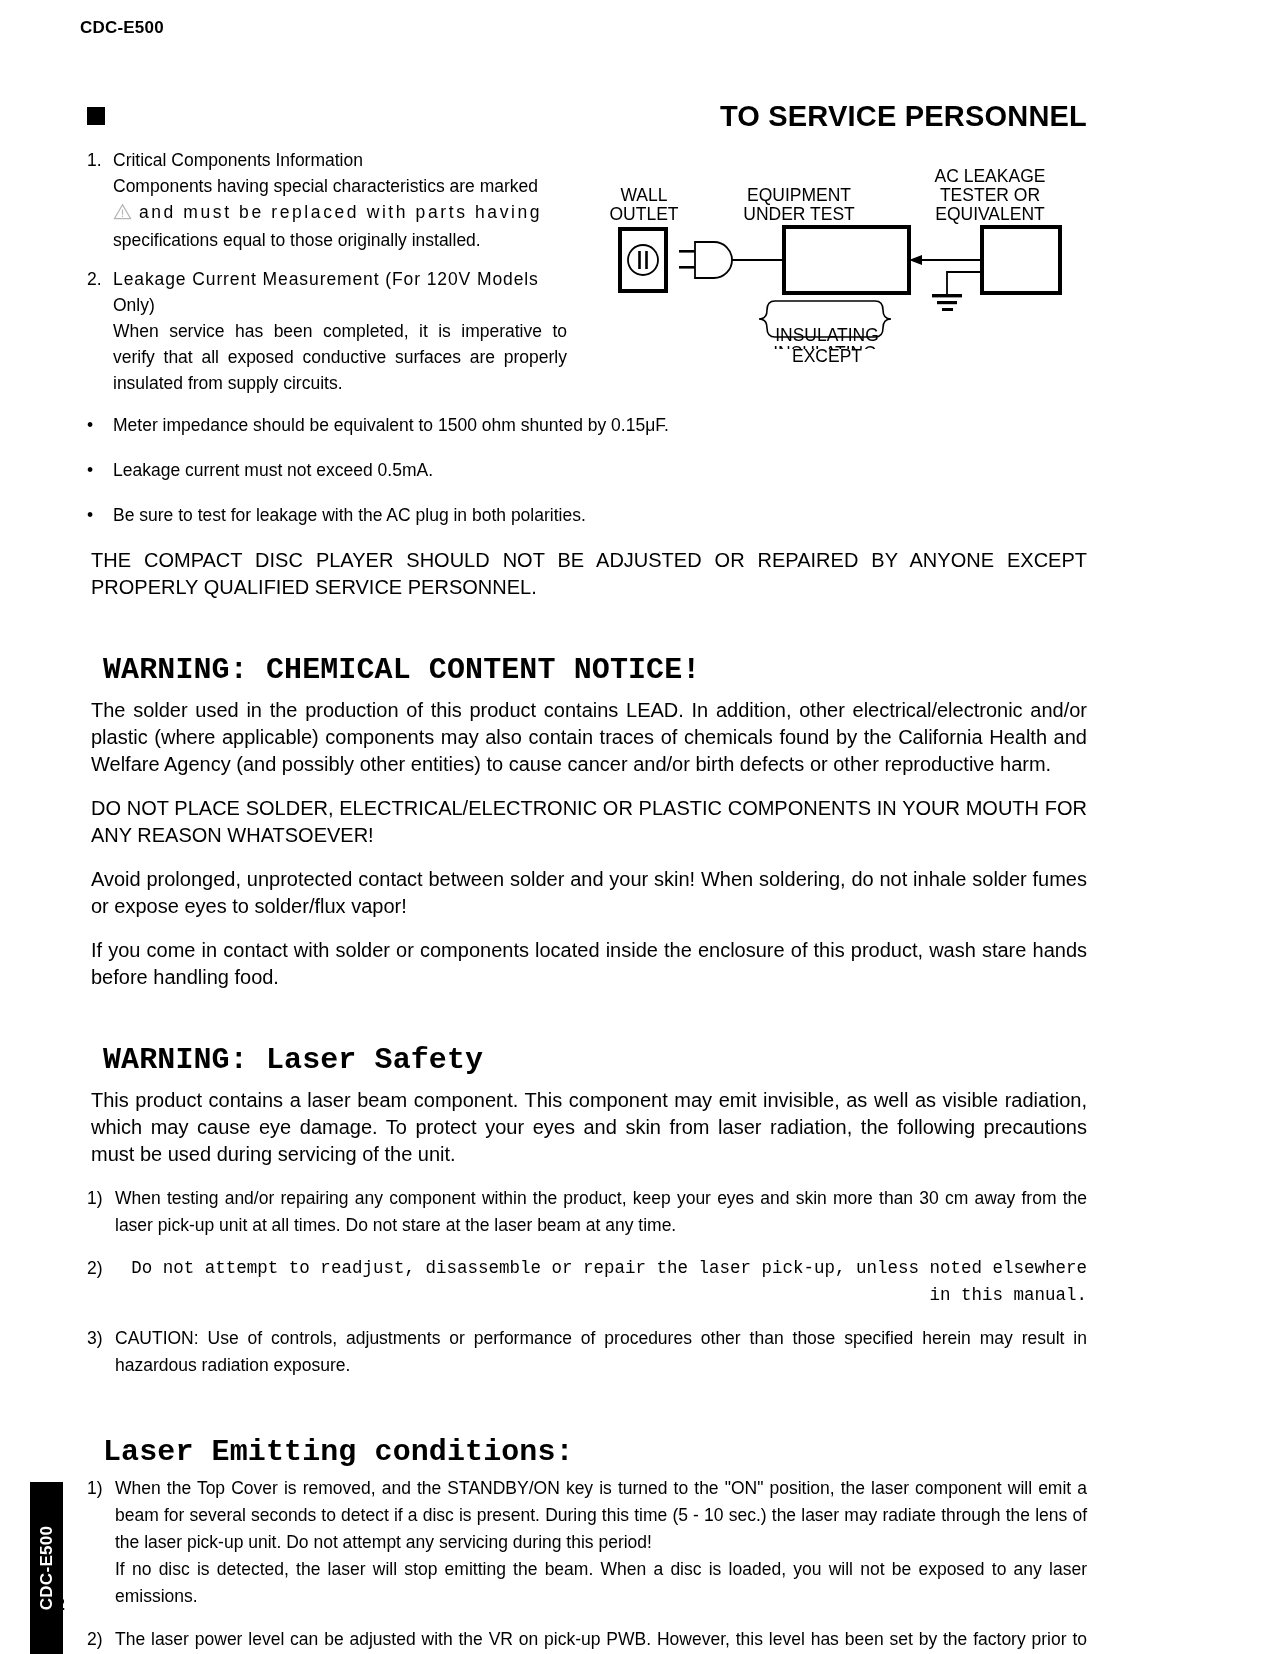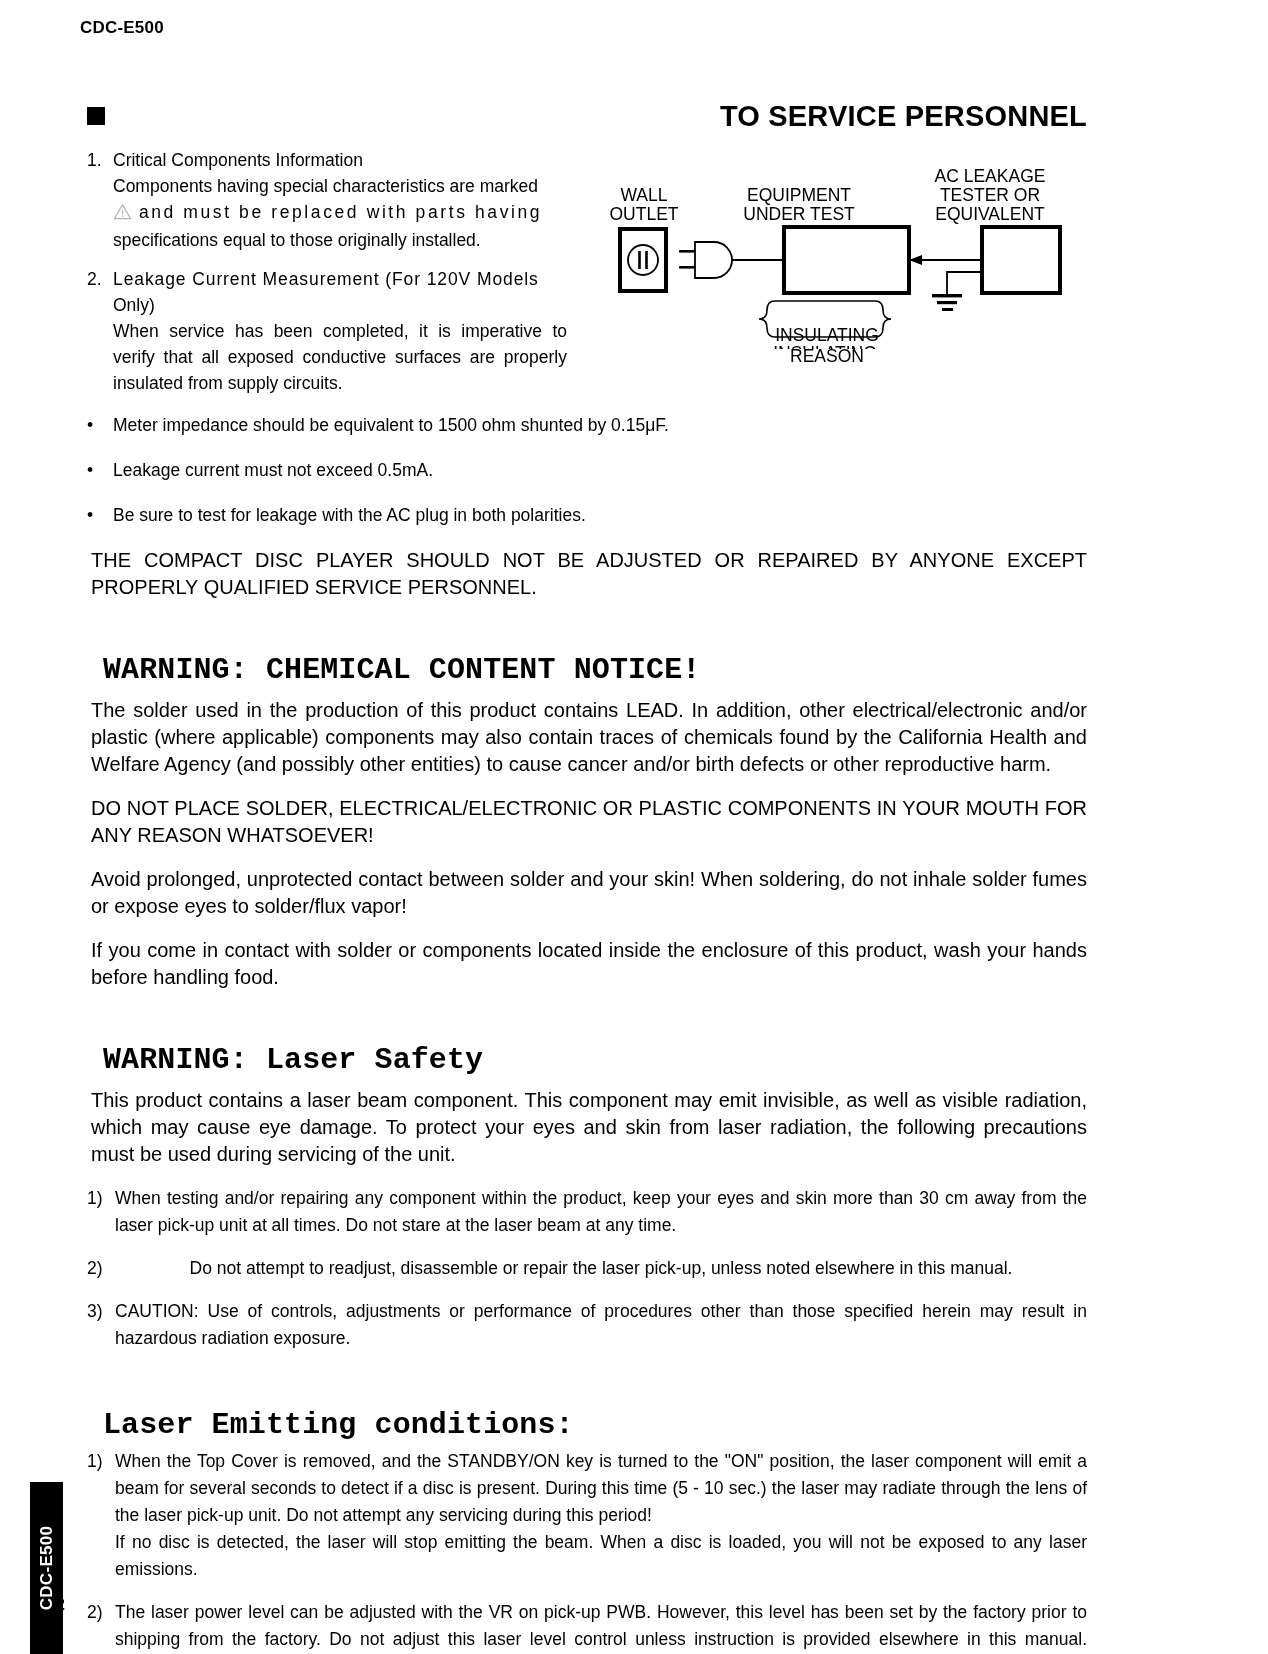--- a/index.html
+++ b/index.html
@@ -149,21 +149,22 @@
   .para-item .marker {
     width: 28px;
     flex: 0 0 28px;
   }
   .para-item .body {
     flex: 1;
     text-align: justify;
     text-justify: inter-word;
   }
   .para-item .body.noj {
-    text-align: center;
+    text-align: right;
+    font-family: Liberation Mono, monospace;
   }
 
   
   .side-tab {
     position: absolute;
     left: 30px;
     top: 1482px;
     width: 33px;
     height: 172px;
     background: #000000;
@@ -272,21 +273,21 @@
           <rect x="350" y="159" width="11" height="3" fill="#000"></rect>
 
           <path d="M183 152 q-8 0 -8 9 q0 9 -8 9 q8 0 8 9 q0 9 8 9" fill="none" stroke="#000" stroke-width="1.6"></path>
           <line x1="183" y1="152" x2="283" y2="152" stroke="#000" stroke-width="1.6"></line>
           <line x1="183" y1="188" x2="283" y2="188" stroke="#000" stroke-width="1.6"></line>
           <path d="M283 152 q8 0 8 9 q0 9 8 9 q-8 0 -8 9 q0 9 -8 9" fill="none" stroke="#000" stroke-width="1.6"></path>
 
           <text x="233" y="210" font-family="Liberation Sans, sans-serif" font-size="17.5" text-anchor="middle" fill="#000">INSULATING</text>
         </svg>
         <div style="position:absolute;left:150px;top:176px;width:170px;text-align:center;font-size:17.5px;">INSULATING</div>
-        <div style="position:absolute;left:150px;top:197px;width:170px;text-align:center;font-size:17.5px;">REASON</div>
+        <div style="position:absolute;left:150px;top:197px;width:170px;text-align:center;font-size:17.5px;">EXCEPT</div>
       </div>
 
     </div>
 
     <div class="bullets">
       <div class="bullet-item">
         <span class="dot">•</span>
         <span>Meter impedance should be equivalent to 1500 ohm shunted by 0.15μF.</span>
       </div>
       <div class="bullet-item">
@@ -298,21 +299,21 @@
         <span>Be sure to test for leakage with the AC plug in both polarities.</span>
       </div>
     </div>
 
     <p class="para caps-note">THE COMPACT DISC PLAYER SHOULD NOT BE ADJUSTED OR REPAIRED BY ANYONE EXCEPT PROPERLY QUALIFIED SERVICE PERSONNEL.</p>
 
     <h2 class="sub-title">WARNING: CHEMICAL CONTENT NOTICE!</h2>
     <p class="para">The solder used in the production of this product contains LEAD. In addition, other electrical/electronic and/or plastic (where applicable) components may also contain traces of chemicals found by the California Health and Welfare Agency (and possibly other entities) to cause cancer and/or birth defects or other reproductive harm.</p>
     <p class="para">DO NOT PLACE SOLDER, ELECTRICAL/ELECTRONIC OR PLASTIC COMPONENTS IN YOUR MOUTH FOR ANY REASON WHATSOEVER!</p>
     <p class="para">Avoid prolonged, unprotected contact between solder and your skin! When soldering, do not inhale solder fumes or expose eyes to solder/flux vapor!</p>
-    <p class="para">If you come in contact with solder or components located inside the enclosure of this product, wash your hands before handling food.</p>
+    <p class="para">If you come in contact with solder or components located inside the enclosure of this product, wash stare hands before handling food.</p>
 
     <h2 class="sub-title">WARNING: Laser Safety</h2>
     <p class="para">This product contains a laser beam component. This component may emit invisible, as well as visible radiation, which may cause eye damage. To protect your eyes and skin from laser radiation, the following precautions must be used during servicing of the unit.</p>
 
     <div class="para-item">
       <span class="marker">1)</span>
       <span class="body">When testing and/or repairing any component within the product, keep your eyes and skin more than 30 cm away from the laser pick-up unit at all times. Do not stare at the laser beam at any time.</span>
     </div>
     <div class="para-item">
       <span class="marker">2)</span>

